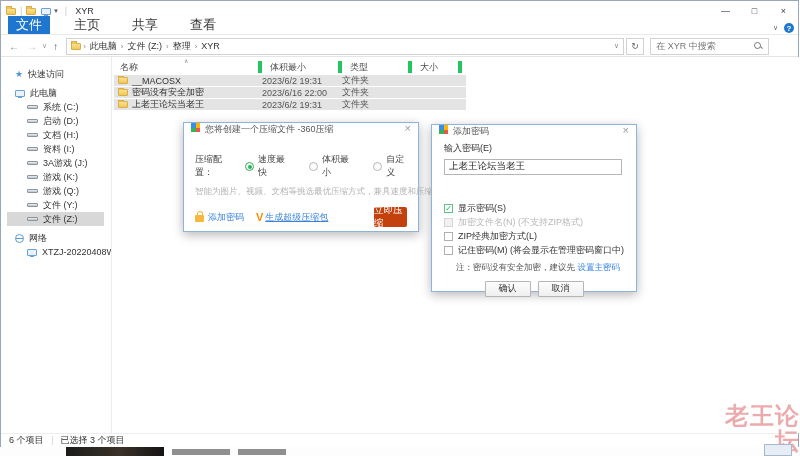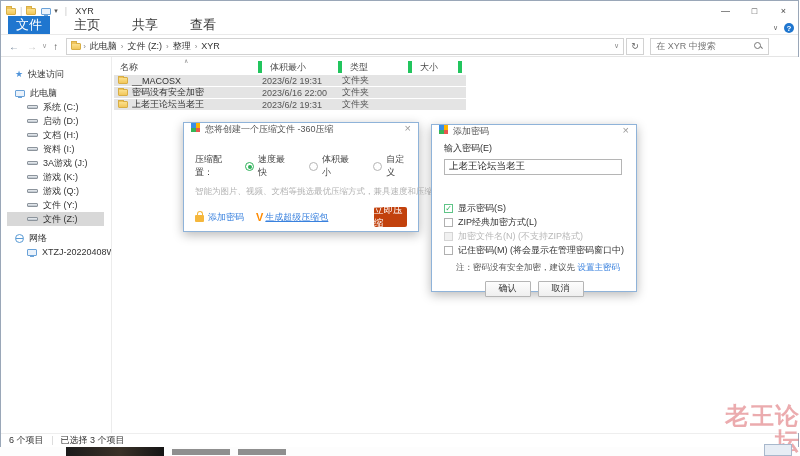--- a/index.html
+++ b/index.html
@@ -383,27 +383,27 @@
       <span class="dlg-close">×</span>
     </div>
     <div class="pd-body">
       <div class="pd-label">输入密码(E)</div>
       <input class="pd-input" value="上老王论坛当老王" style="">
       <div class="pd-checks">
         <div class="pd-chk">
           <span class="cb checked">✓</span>
           <span>显示密码(S)</span>
         </div>
+        <div class="pd-chk disabled">
+          <span class="cb disabled"></span>
+          <span>加密文件名(N) (不支持ZIP格式)</span>
+        </div>
         <div class="pd-chk">
           <span class="cb"></span>
           <span>ZIP经典加密方式(L)</span>
-        </div>
-        <div class="pd-chk disabled">
-          <span class="cb disabled"></span>
-          <span>加密文件名(N) (不支持ZIP格式)</span>
         </div>
         <div class="pd-chk">
           <span class="cb"></span>
           <span>记住密码(M) (将会显示在管理密码窗口中)</span>
         </div>
       </div>
       <div class="pd-note">
         <span>注：密码没有安全加密，建议先</span>
         <a>设置主密码</a>
       </div>

